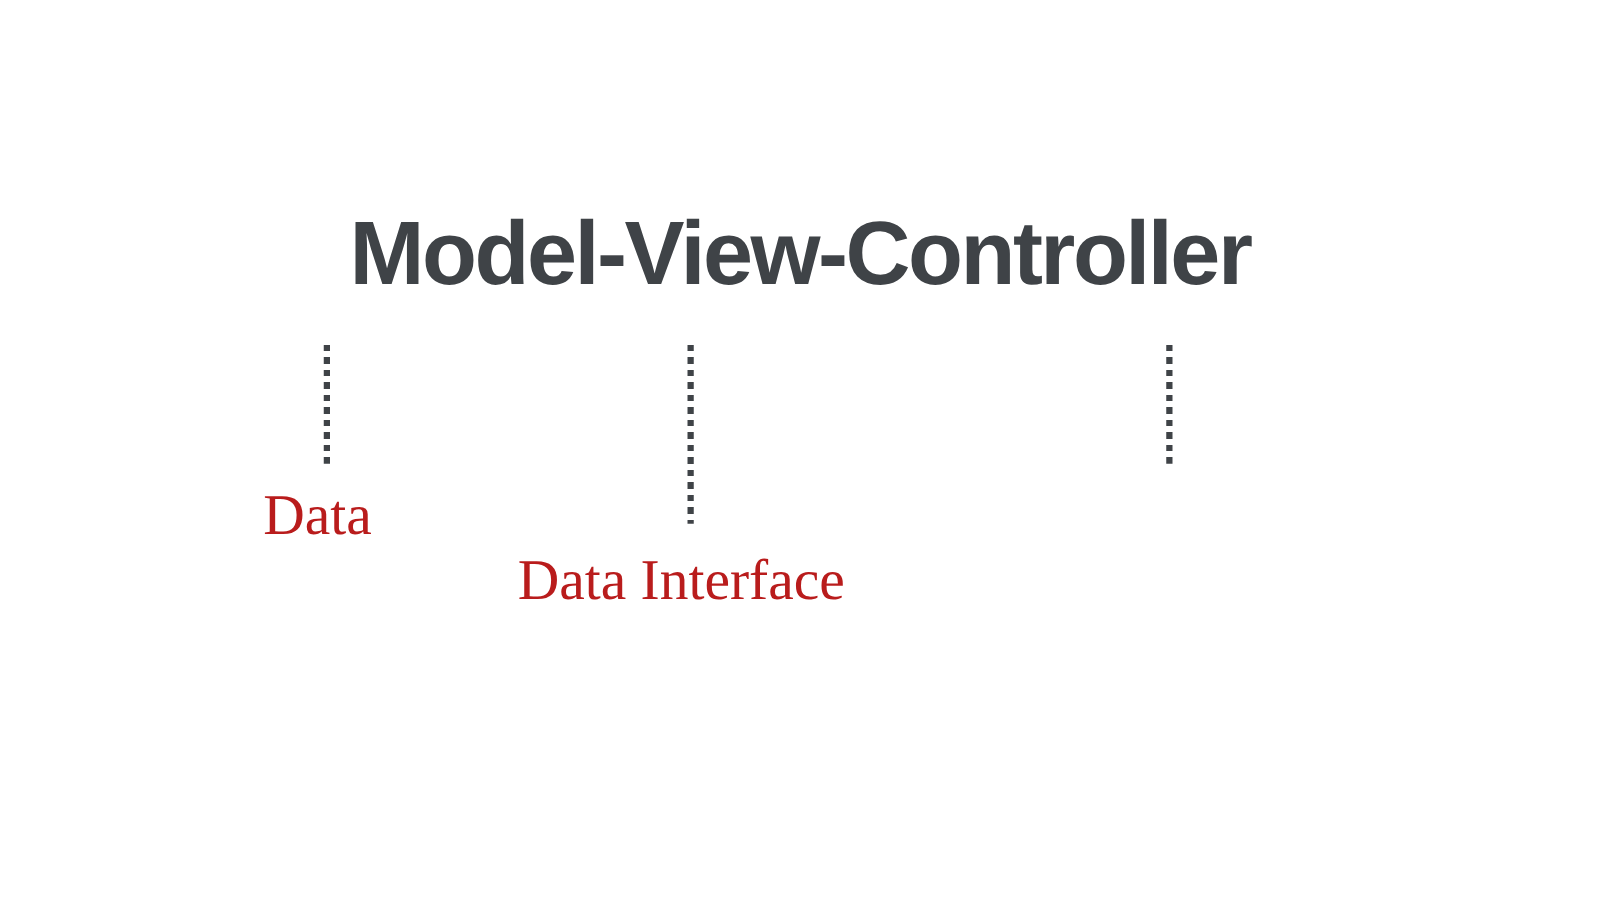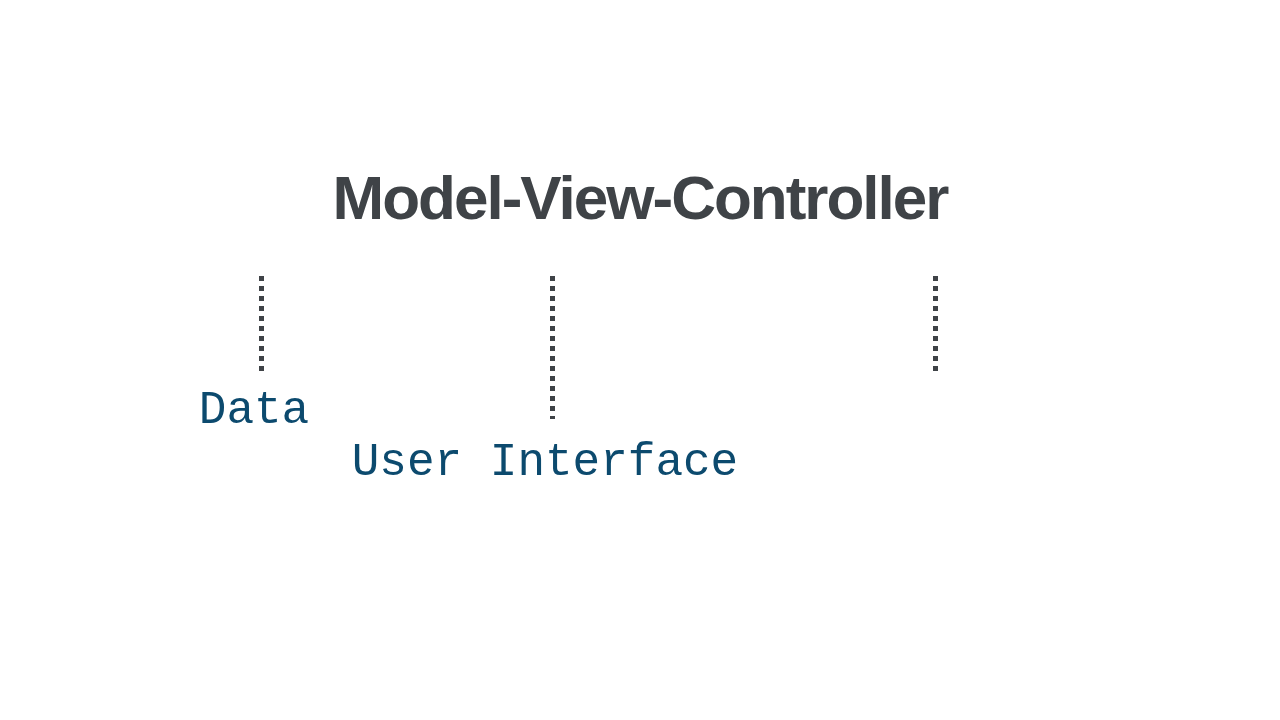--- a/index.html
+++ b/index.html
@@ -17,21 +17,21 @@
   }
   .title {
     position: absolute;
     top: 162px;
     left: 0;
     width: 100%;
     margin: 0;
     text-align: center;
     font-family: "Liberation Sans", sans-serif;
     font-weight: 700;
-    font-size: 62px;
+    font-size: 72px;
     letter-spacing: -2px;
     color: #3F4347;
     white-space: nowrap;
   }
   .connector {
     position: absolute;
     width: 5px;
     background-image: repeating-linear-gradient(
       to bottom,
       #3F4347 0px,
@@ -39,24 +39,24 @@
       transparent 5px,
       transparent 10px
     );
   }
   .connector.c-model      { left: 259px; top: 276px; height: 95px;  }
   .connector.c-view       { left: 550px; top: 276px; height: 143px; }
   .connector.c-controller { left: 933px; top: 276px; height: 95px;  }
   .diagram-label {
     position: absolute;
     transform: translateX(-50%);
-    font-family: Liberation Mono, monospace;
+    font-family: Liberation Serif, serif;
     font-weight: 300;
     font-size: 46px;
-    color: #0c4a6e;
+    color: #b91c1c;
     white-space: nowrap;
   }
   .diagram-label.l-model      { left: 254px; top: 385px; }
   .diagram-label.l-view       { left: 545px; top: 437px; }
   .diagram-label.l-controller { left: 928px; top: 385px; }
 </style>
 </head>
 <body>
 
 <div class="stage">
@@ -64,16 +64,16 @@
   <h1 class="title">Model-View-Controller</h1>
 
   <div class="connector c-model"></div>
 
   <div class="connector c-view"></div>
 
   <div class="connector c-controller"></div>
 
   <div class="diagram-label l-model">Data</div>
 
-  <div class="diagram-label l-view">User Interface</div>
+  <div class="diagram-label l-view">Data Interface</div>
 
 
 </div>
 
 </body></html>

